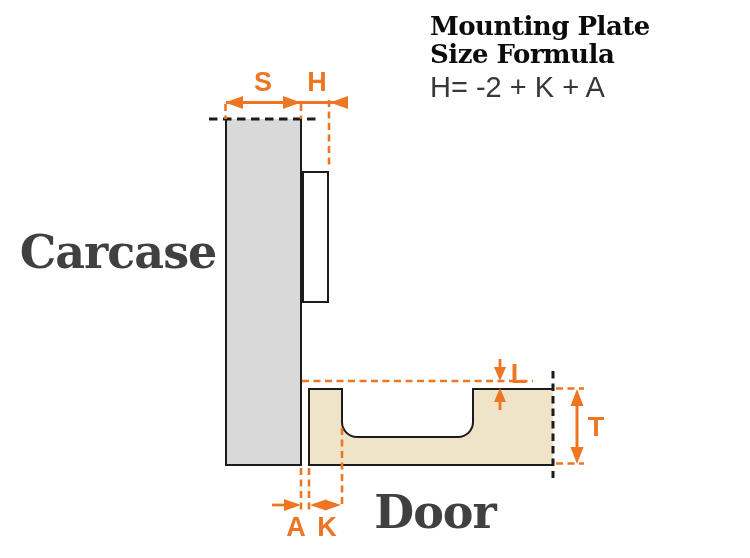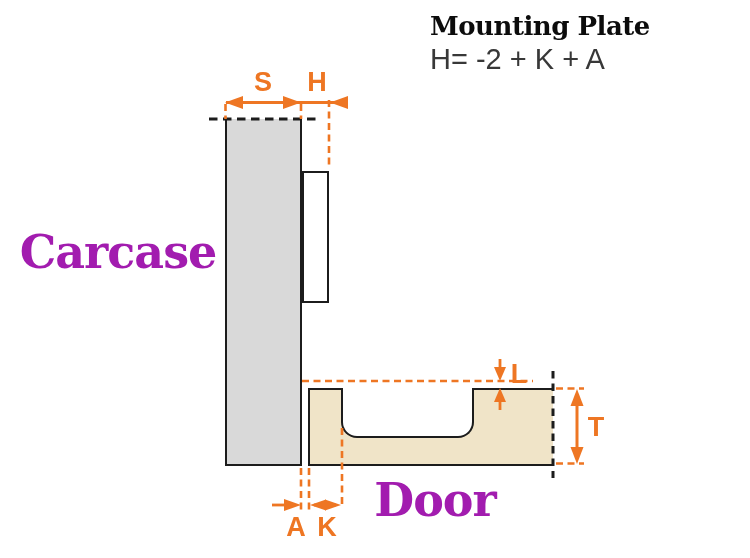--- a/index.html
+++ b/index.html
@@ -44,21 +44,21 @@
     z-index:2;
   }
   #dim-overlay{position:absolute;left:0;top:0;z-index:3;pointer-events:none;}
   .dim-label{
     position:absolute;transform:translate(-50%,-50%);
     color:var(--accent-orange);font-weight:bold;font-size:27px;
     z-index:4;white-space:nowrap;
   }
   .big-label{
     position:absolute;transform:translate(-50%,-50%);
-    color:#a21caf;font-family:"DejaVu Serif",serif;font-weight:bold;
+    color:#404040;font-family:"DejaVu Serif",serif;font-weight:bold;
     font-size:46px;letter-spacing:-1px;z-index:4;white-space:nowrap;
   }
   #formula-block{position:absolute;left:430px;top:12px;z-index:4;}
   .formula-title-line{
     color:#0c0c0c;font-family:"DejaVu Serif",serif;font-weight:bold;
     font-size:26px;line-height:28px;letter-spacing:-0.5px;white-space:nowrap;
   }
   #formula-text{
     color:var(--formula-text);font-family:"Liberation Sans",sans-serif;
     font-size:29px;line-height:34px;margin-top:2px;white-space:nowrap;
@@ -134,20 +134,21 @@
   </svg>
 
   <div class="dim-label" style="left:263px;top:82px">S</div>
   <div class="dim-label" style="left:317px;top:82px">H</div>
   <div class="dim-label" style="left:519px;top:374px">L</div>
   <div class="dim-label" style="left:596px;top:427px">T</div>
   <div class="dim-label" style="left:296px;top:527px">A</div>
   <div class="dim-label" style="left:327px;top:527px">K</div>
 
   <div class="big-label" style="left:118px;top:252px">Carcase</div>
-  <div class="big-label" style="left:435px;top:500px">Door</div>
+  <div class="big-label" style="left:435px;top:512px">Door</div>
 
   <div id="formula-block">
     <div class="formula-title-line">Mounting Plate</div>
+    <div class="formula-title-line">Size Formula</div>
     <div id="formula-text">H= -2 + K + A</div>
   </div>
 
 </div>
 
 </body></html>

